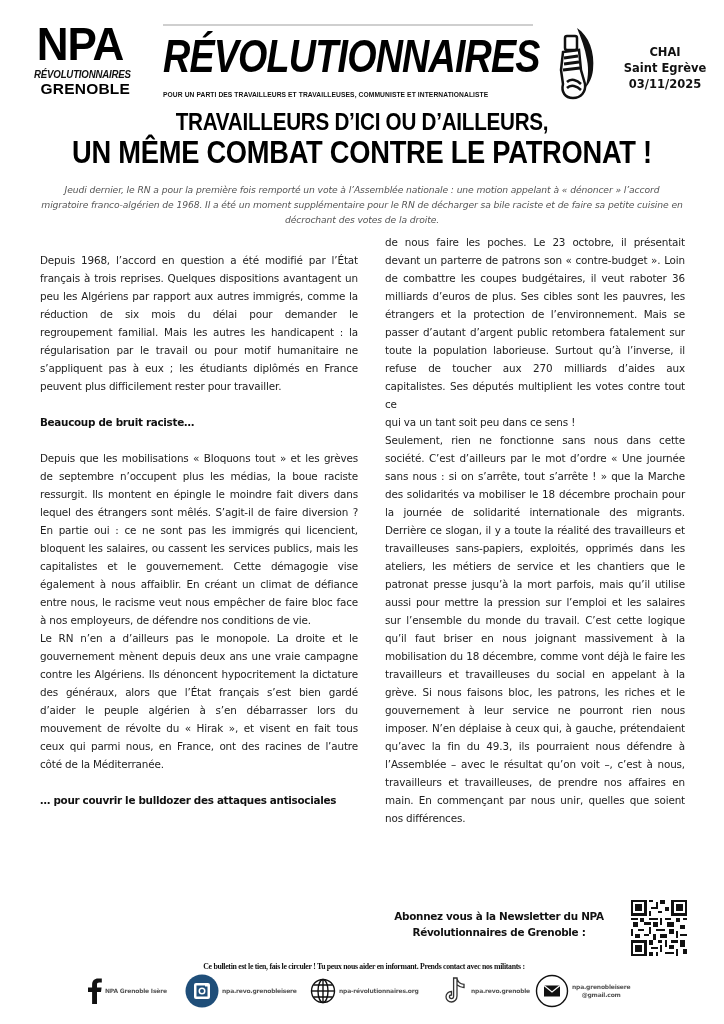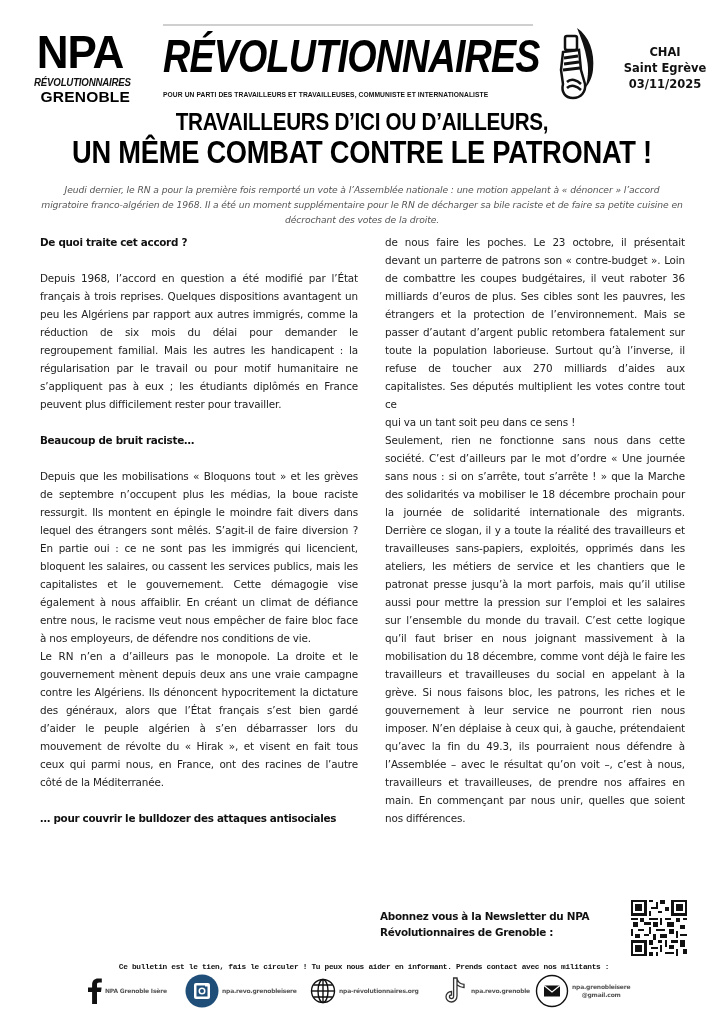--- a/index.html
+++ b/index.html
@@ -1,20 +1,20 @@
 <!DOCTYPE html>
 <html><head>
 <meta charset="utf-8">
 <style>
   * { box-sizing: border-box; margin: 0; padding: 0; }
   html, body { width: 724px; height: 1024px; background: #ffffff; overflow: hidden; }
   body { position: relative; font-family: "DejaVu Sans", sans-serif; color: #1a1a1a; }
 
   
-  .npa-block { position: absolute; left: 30px; top: 32px; width: 100px; text-align: center; }
+  .npa-block { position: absolute; left: 30px; top: 24px; width: 100px; text-align: center; }
   .npa-logo { font-family: "Liberation Sans", sans-serif; font-weight: 900; font-size: 44px; line-height: 40px; letter-spacing: -1px; color: #000; transform: scaleY(1.05); }
   .npa-sub1 { font-family: "Liberation Sans", sans-serif; font-weight: bold; font-style: italic; font-size: 10.5px; line-height: 12px; letter-spacing: -0.2px; margin-top: 4px; color: #111; transform: scaleX(0.92); }
   .npa-sub2 { font-family: "Liberation Sans", sans-serif; font-weight: 900; font-size: 15.5px; line-height: 17px; color: #000; letter-spacing: 0.2px; text-align: right; }
 
   .masthead { position: absolute; left: 163px; top: 24px; width: 415px; }
   .masthead-rule { position: absolute; left: 0; top: 0; width: 370px; height: 2px; background: #cfcfcf; }
   .masthead-title { position: absolute; left: 0; top: 6px; font-family: "Liberation Sans", sans-serif; font-weight: 900; font-style: italic; font-size: 46px; line-height: 52px; letter-spacing: -1px; color: #000; transform-origin: left top; transform: scaleX(0.82); white-space: nowrap; }
   .masthead-tagline { position: absolute; left: 0; top: 66px; font-family: "Liberation Sans", sans-serif; font-weight: bold; font-size: 7.2px; line-height: 9px; letter-spacing: 0.1px; color: #111; white-space: nowrap; transform-origin: left top; transform: scaleX(0.93); }
 
   .fist-icon { position: absolute; left: 555px; top: 26px; width: 46px; height: 74px; }
@@ -30,26 +30,26 @@
 
   
   .col { position: absolute; font-family: "DejaVu Sans", sans-serif; font-size: 10.4px; line-height: 18px; color: #222; text-align: justify; letter-spacing: -0.15px; }
   .col-left { left: 40px; top: 233px; width: 318px; }
   .col-right { left: 385px; top: 233px; width: 300px; }
   .col p { margin: 0; }
   .col .subhead { font-weight: bold; color: #111; text-align: left; letter-spacing: -0.3px; }
   .col .gap { height: 18px; }
   .col .noj { text-align: left; }
 
-  .newsletter { position: absolute; left: 380px; top: 908px; width: 238px; font-family: "DejaVu Sans", sans-serif; font-weight: bold; font-size: 10.4px; line-height: 16px; color: #111; letter-spacing: -0.3px; }
+  .newsletter { position: absolute; left: 380px; top: 908px; width: 238px; text-align: center; font-family: "DejaVu Sans", sans-serif; font-weight: bold; font-size: 10.4px; line-height: 16px; color: #111; letter-spacing: -0.3px; }
 
   .qr-code { position: absolute; left: 631px; top: 897px; width: 56px; height: 62px; }
 
   
-  .footer-callout { position: absolute; left: 0; top: 961px; width: 724px; text-align: center; font-family: Liberation Mono, monospace; font-weight: bold; font-size: 7.8px; line-height: 12px; color: #111; letter-spacing: -0.3px; padding-left: 4px; }
+  .footer-callout { position: absolute; left: 0; top: 961px; width: 724px; text-align: center; font-family: Liberation Serif, serif; font-weight: bold; font-size: 7.8px; line-height: 12px; color: #111; letter-spacing: -0.3px; padding-left: 4px; }
 
   .social-row { position: absolute; left: 88px; top: 974px; height: 34px; width: 610px; }
   .social { position: absolute; top: 0; height: 34px; display: flex; align-items: center; }
   .social-label { font-family: "DejaVu Sans", sans-serif; font-weight: bold; font-size: 6px; line-height: 8px; color: #555; letter-spacing: -0.2px; margin-left: 3px; }
   .social-label.two { text-align: center; }
 </style>
 </head>
 <body>
 
 <div class="npa-block">
@@ -77,21 +77,20 @@
   <div class="event-line">Saint Egrève</div>
   <div class="event-line">03/11/2025</div>
 </div>
 
 <div class="headline-1">TRAVAILLEURS D’ICI OU D’AILLEURS,</div>
 <div class="headline-2">UN MÊME COMBAT CONTRE LE PATRONAT !</div>
 
 <div class="chapo">Jeudi dernier, le RN a pour la première fois remporté un vote à l’Assemblée nationale : une motion appelant à « dénoncer » l’accord migratoire franco-algérien de 1968. Il a été un moment supplémentaire pour le RN de décharger sa bile raciste et de faire sa petite cuisine en décrochant des votes de la droite.</div>
 
 <div class="col col-left">
-  <p class="subhead">De quoi traite cet accord ?</p>
   <div class="gap"></div>
   <p>Depuis 1968, l’accord en question a été modifié par l’État français à trois reprises. Quelques dispositions avantagent un peu les Algériens par rapport aux autres immigrés, comme la réduction de six mois du délai pour demander le regroupement familial. Mais les autres les handicapent : la régularisation par le travail ou pour motif humanitaire ne s’appliquent pas à eux ; les étudiants diplômés en France peuvent plus difficilement rester pour travailler.</p>
   <div class="gap"></div>
   <p class="subhead">Beaucoup de bruit raciste…</p>
   <div class="gap"></div>
   <p>Depuis que les mobilisations « Bloquons tout » et les grèves de septembre n’occupent plus les médias, la boue raciste ressurgit. Ils montent en épingle le moindre fait divers dans lequel des étrangers sont mêlés. S’agit-il de faire diversion ? En partie oui : ce ne sont pas les immigrés qui licencient, bloquent les salaires, ou cassent les services publics, mais les capitalistes et le gouvernement. Cette démagogie vise également à nous affaiblir. En créant un climat de défiance entre nous, le racisme veut nous empêcher de faire bloc face à nos employeurs, de défendre nos conditions de vie.</p>
   <p>Le RN n’en a d’ailleurs pas le monopole. La droite et le gouvernement mènent depuis deux ans une vraie campagne contre les Algériens. Ils dénoncent hypocritement la dictature des généraux, alors que l’État français s’est bien gardé d’aider le peuple algérien à s’en débarrasser lors du mouvement de révolte du « Hirak », et visent en fait tous ceux qui parmi nous, en France, ont des racines de l’autre côté de la Méditerranée.</p>
   <div class="gap"></div>
   <p class="subhead">… pour couvrir le bulldozer des attaques antisociales</p>
   <div class="gap" style="height:14px"></div>

